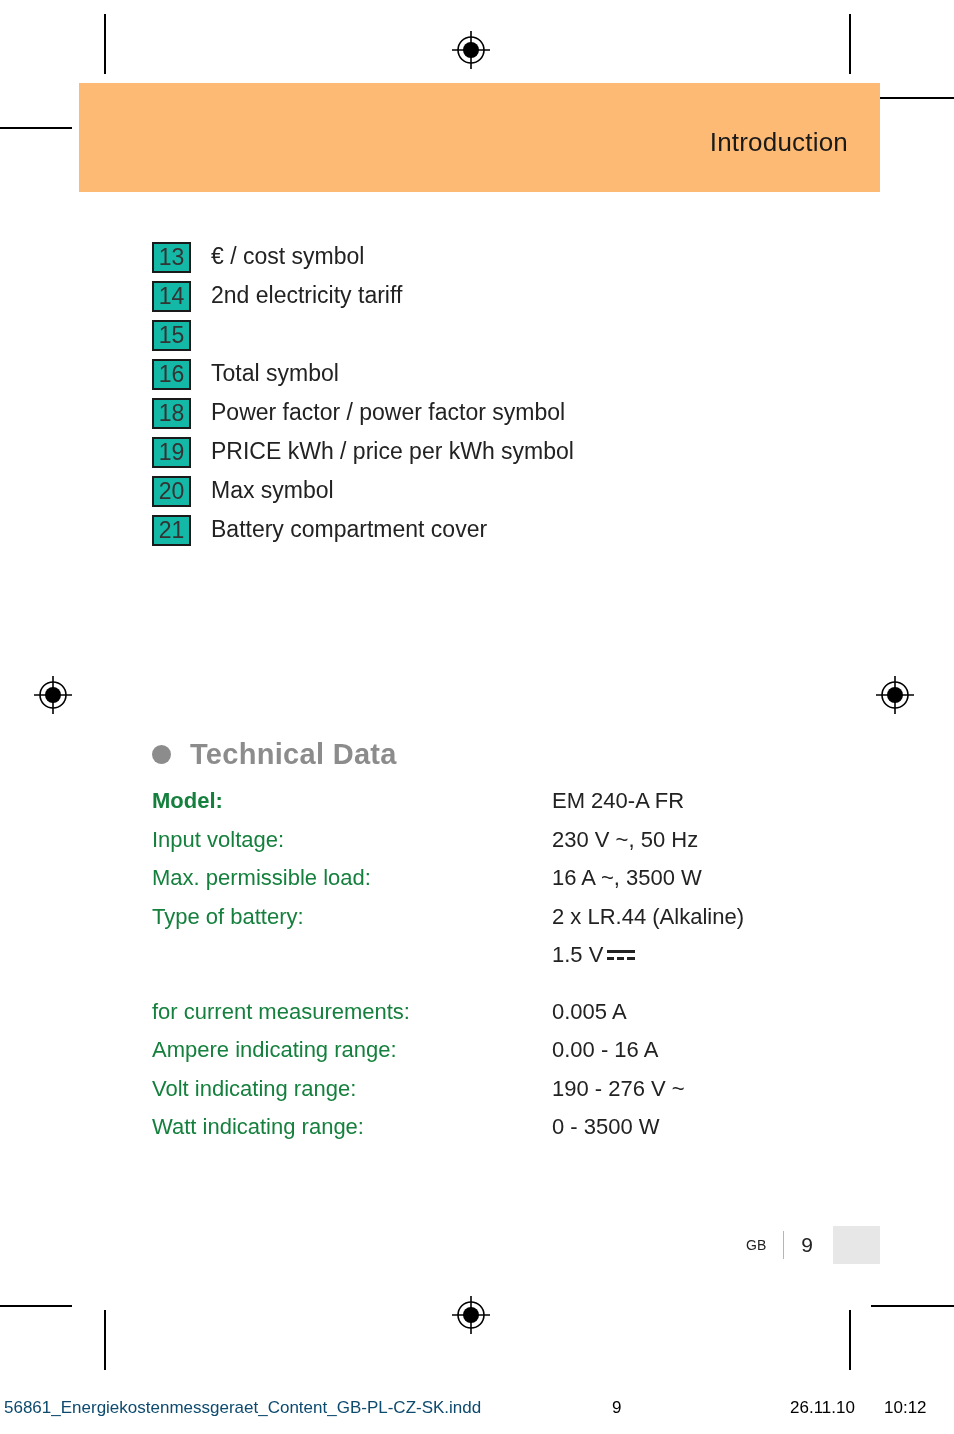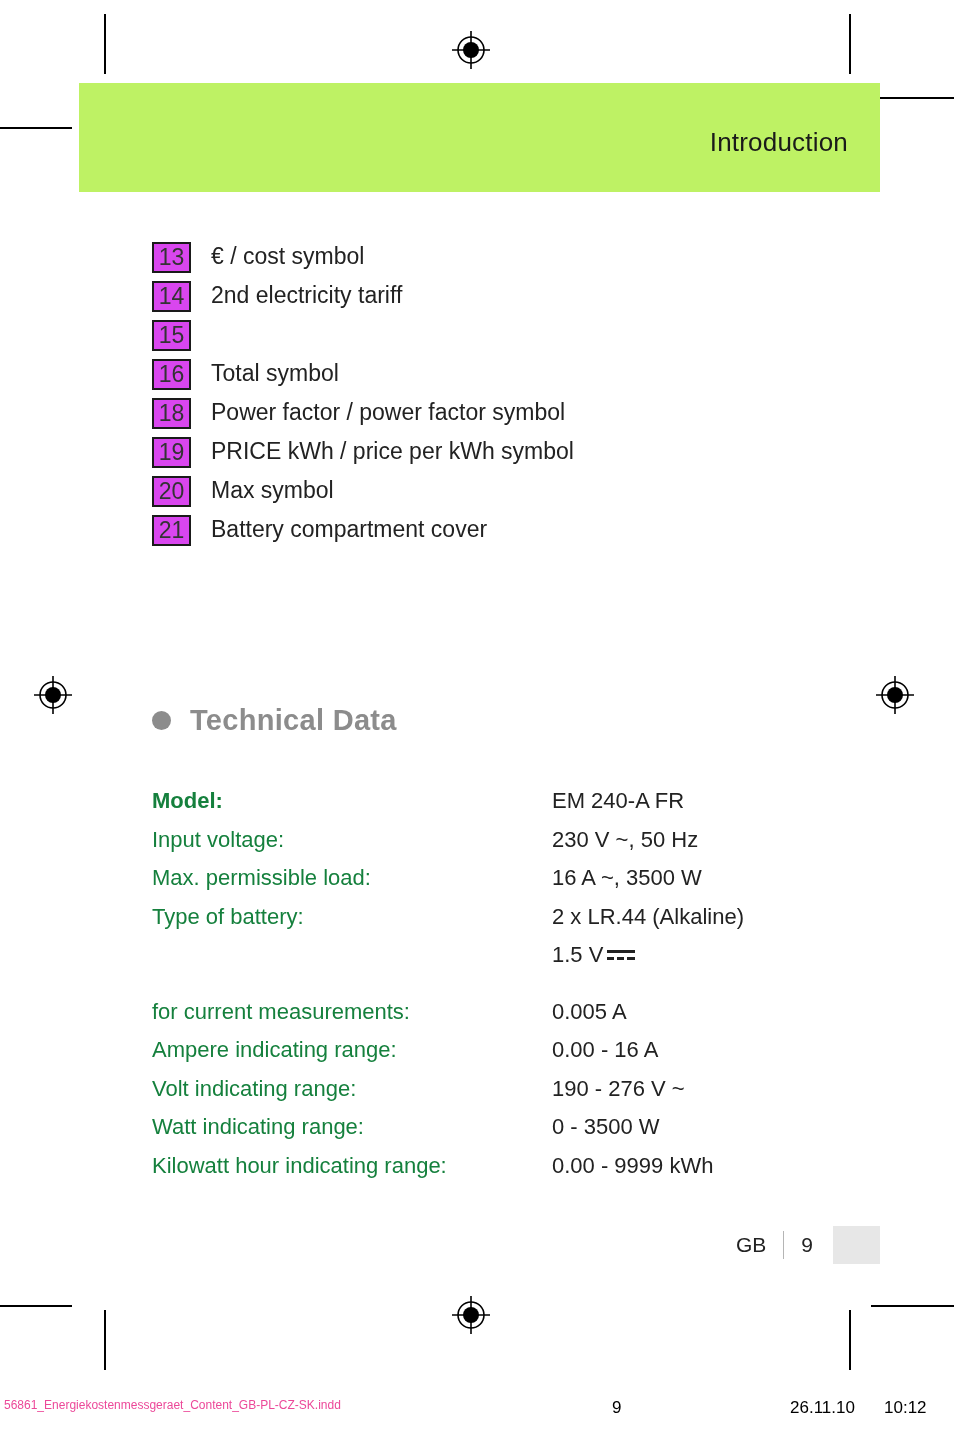--- a/index.html
+++ b/index.html
@@ -27,21 +27,21 @@
     height: 38px;
   }
 
   
   #header-band {
     position: absolute;
     left: 79px;
     top: 83px;
     width: 801px;
     height: 109px;
-    background: #bef264;
+    background: #fdba74;
   }
   #header-title {
     position: absolute;
     right: 32px;
     top: 44px;
     font-size: 26px;
     letter-spacing: 0.2px;
     color: #1a1a1a;
     font-family: "Liberation Sans", sans-serif;
   }
@@ -56,21 +56,21 @@
   .legend-row {
     display: flex;
     align-items: flex-start;
     height: 39px;
   }
   .legend-num {
     box-sizing: border-box;
     width: 39px;
     height: 31px;
     border: 2px solid #1a1a1a;
-    background: #d946ef;
+    background: #14b8a6;
     font-size: 23px;
     line-height: 27px;
     text-align: center;
     color: #333333;
     flex: none;
     margin-top: 2px;
   }
   .legend-text {
     margin-left: 20px;
     font-size: 23px;
@@ -81,21 +81,21 @@
   .clock-glyph {
     display: inline-block;
     vertical-align: -4px;
     margin-right: 3px;
   }
 
   
   #section-heading {
     position: absolute;
     left: 152px;
-    top: 704px;
+    top: 738px;
     display: flex;
     align-items: center;
     text-align: center;
   }
   #section-bullet {
     width: 19px;
     height: 19px;
     border-radius: 50%;
     background: #8c8c8c;
     flex: none;
@@ -166,21 +166,21 @@
   
   #page-footer {
     position: absolute;
     right: 74px;
     top: 1226px;
     display: flex;
     align-items: center;
     height: 38px;
   }
   #footer-locale {
-    font-size: 21px;
+    font-size: 14px;
     color: #222222;
   }
   #footer-divider {
     width: 1px;
     height: 28px;
     background: #b5b5b5;
     margin: 0 17px;
   }
   #footer-pagenum {
     font-size: 21px;
@@ -199,22 +199,22 @@
     left: 0;
     top: 1398px;
     width: 954px;
     height: 36px;
     font-family: "Liberation Sans", sans-serif;
   }
   #slug-filename {
     position: absolute;
     left: 4px;
     top: 0;
-    font-size: 12px;
-    color: #ec4899;
+    font-size: 17px;
+    color: #0c4a6e;
     white-space: nowrap;
   }
   #slug-page {
     position: absolute;
     left: 612px;
     top: 0;
     font-size: 17px;
     color: #000000;
   }
   #slug-date {
@@ -358,24 +358,20 @@
       <div class="tech-value">0.00 - 16 A</div>
     </div>
     <div class="tech-row">
       <div class="tech-label">Volt indicating range:</div>
       <div class="tech-value">190 - 276 V ~</div>
     </div>
     <div class="tech-row">
       <div class="tech-label">Watt indicating range:</div>
       <div class="tech-value">0 - 3500 W</div>
     </div>
-    <div class="tech-row">
-      <div class="tech-label">Kilowatt hour indicating range:</div>
-      <div class="tech-value">0.00 - 9999 kWh</div>
-    </div>
   </div>
 
 <div id="page-footer">
   <div id="footer-locale">GB</div>
   <div id="footer-divider"></div>
   <div id="footer-pagenum">9</div>
   <div id="footer-square"></div>
 </div>
 
 <div id="slug-bar">

